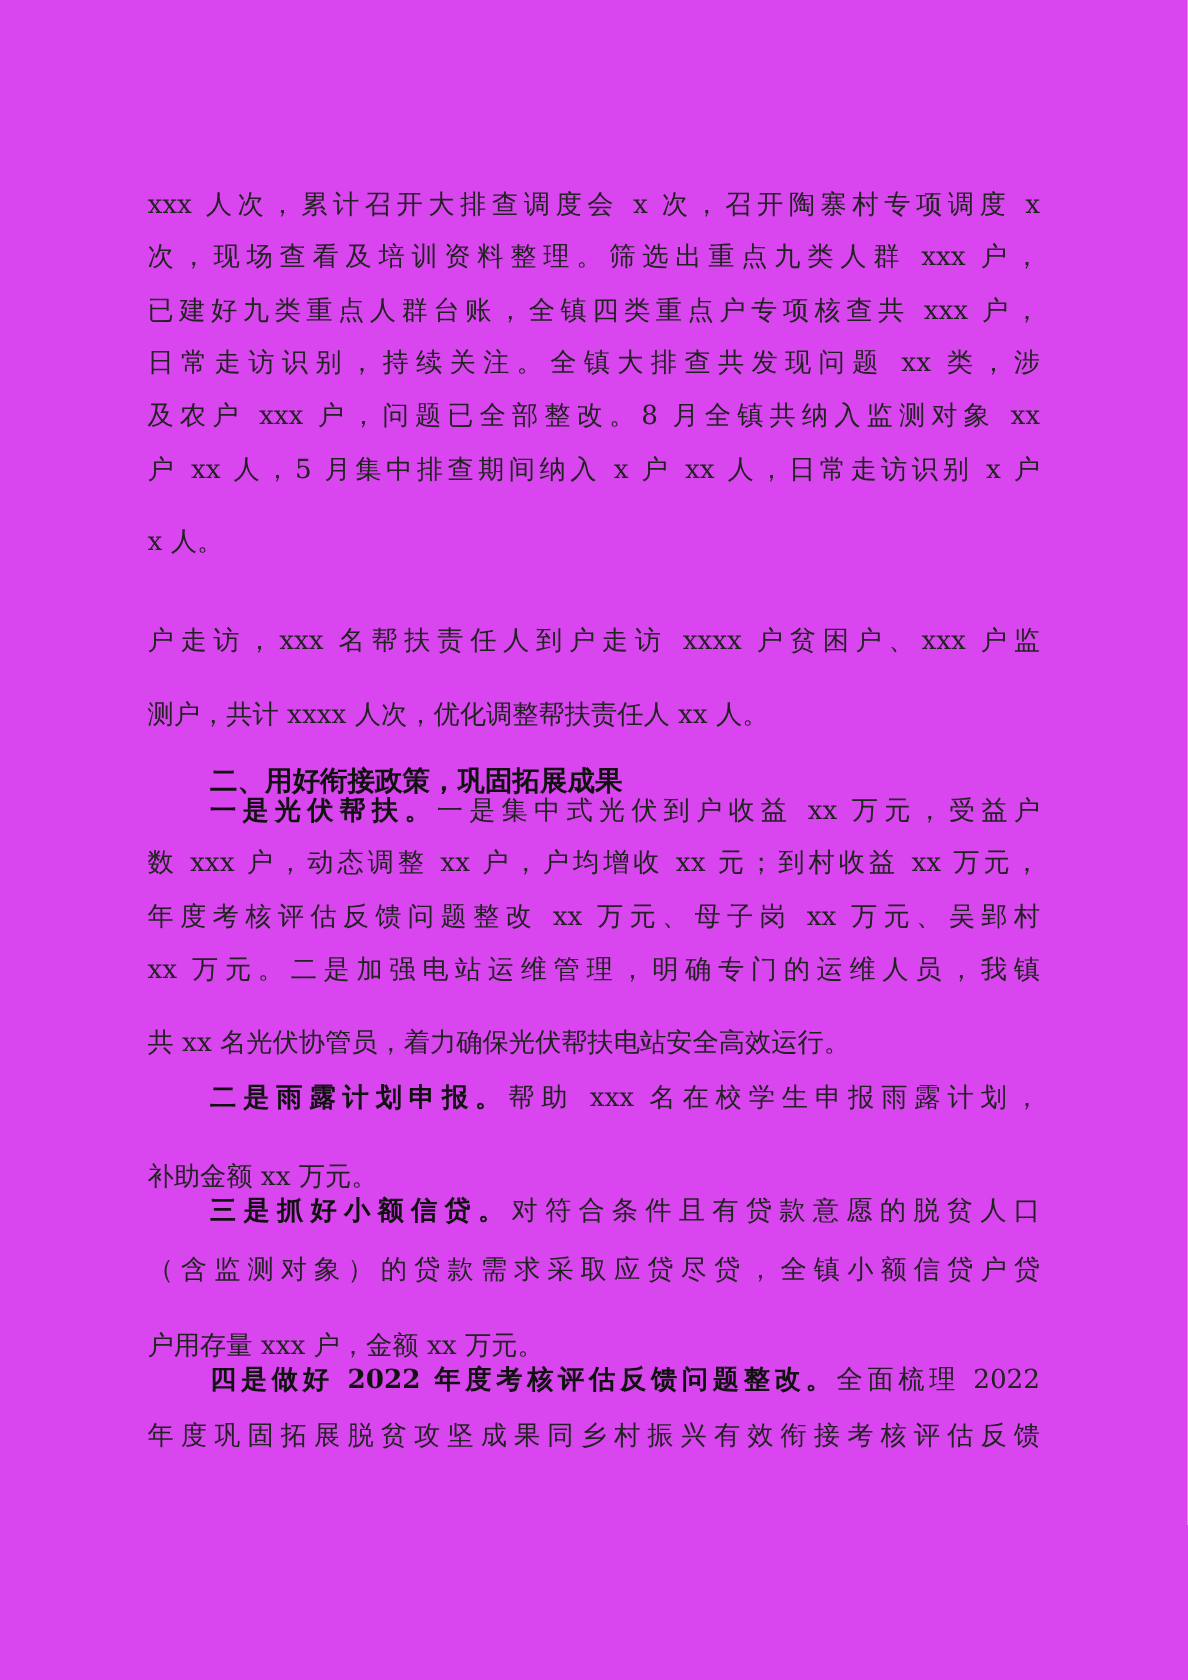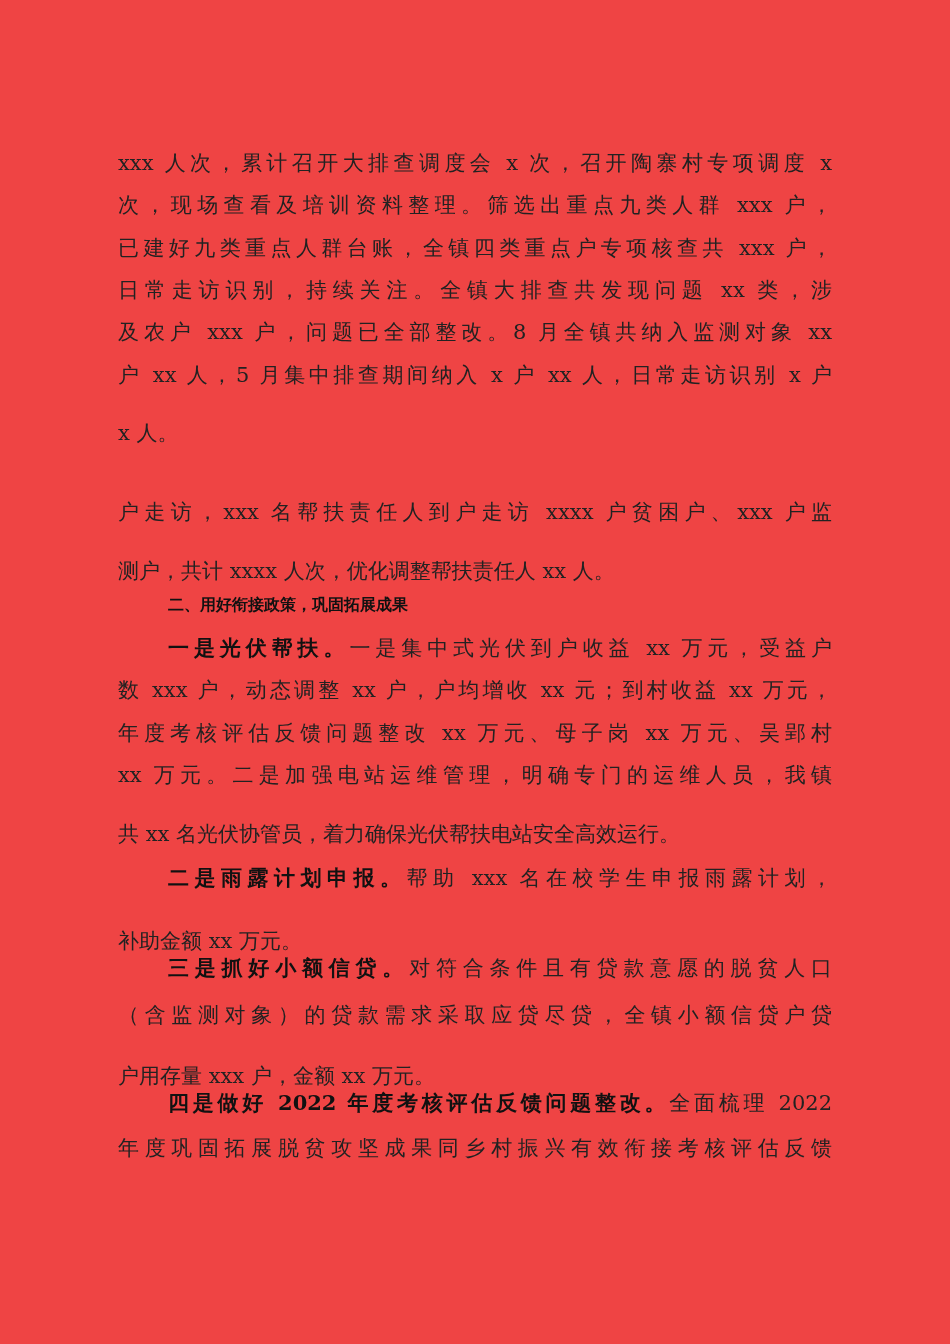--- a/index.html
+++ b/index.html
@@ -1,30 +1,30 @@
 <!DOCTYPE html>
 <html><head>
 <meta charset="utf-8">
 <style>
   html, body { margin: 0; padding: 0; background: #ffffff; }
   body { width: 950px; height: 1344px; position: relative; overflow: hidden; }
-  .page { position: absolute; left: 0; top: 0; width: 950px; height: 1344px; background: #ef4444; }
+  .page { position: absolute; left: 0; top: 0; width: 950px; height: 1344px; background: #d946ef; }
   .line {
     position: absolute; left: 118px; width: 714px; height: 30px; line-height: 30px;
     font-family: "DejaVu Serif", "Liberation Serif", serif;
     font-size: 21px; color: #222222; white-space: nowrap;
     text-align: justify; text-align-last: justify;
   }
   .line.last { text-align-last: left; margin-top: 16px; }
   .line.indent { left: 168px; width: 664px; }
   .lead { font-weight: bold; color: #111111; }
   .heading {
     position: absolute; left: 168px; height: 32px; line-height: 32px;
     font-family: "DejaVu Sans", "Liberation Sans", sans-serif;
-    font-size: 16px; font-weight: bold; color: #111111; white-space: nowrap;
+    font-size: 22px; font-weight: bold; color: #111111; white-space: nowrap; margin-top: 21px;
   }
 </style>
 </head>
 <body>
 
 <div class="page">
 
   <div class="line" style="top:148px">xxx 人次，累计召开大排查调度会 x 次，召开陶寨村专项调度 x</div>
   <div class="line" style="top:190px">次，现场查看及培训资料整理。筛选出重点九类人群 xxx 户，</div>
   <div class="line" style="top:233px">已建好九类重点人群台账，全镇四类重点户专项核查共 xxx 户，</div>

